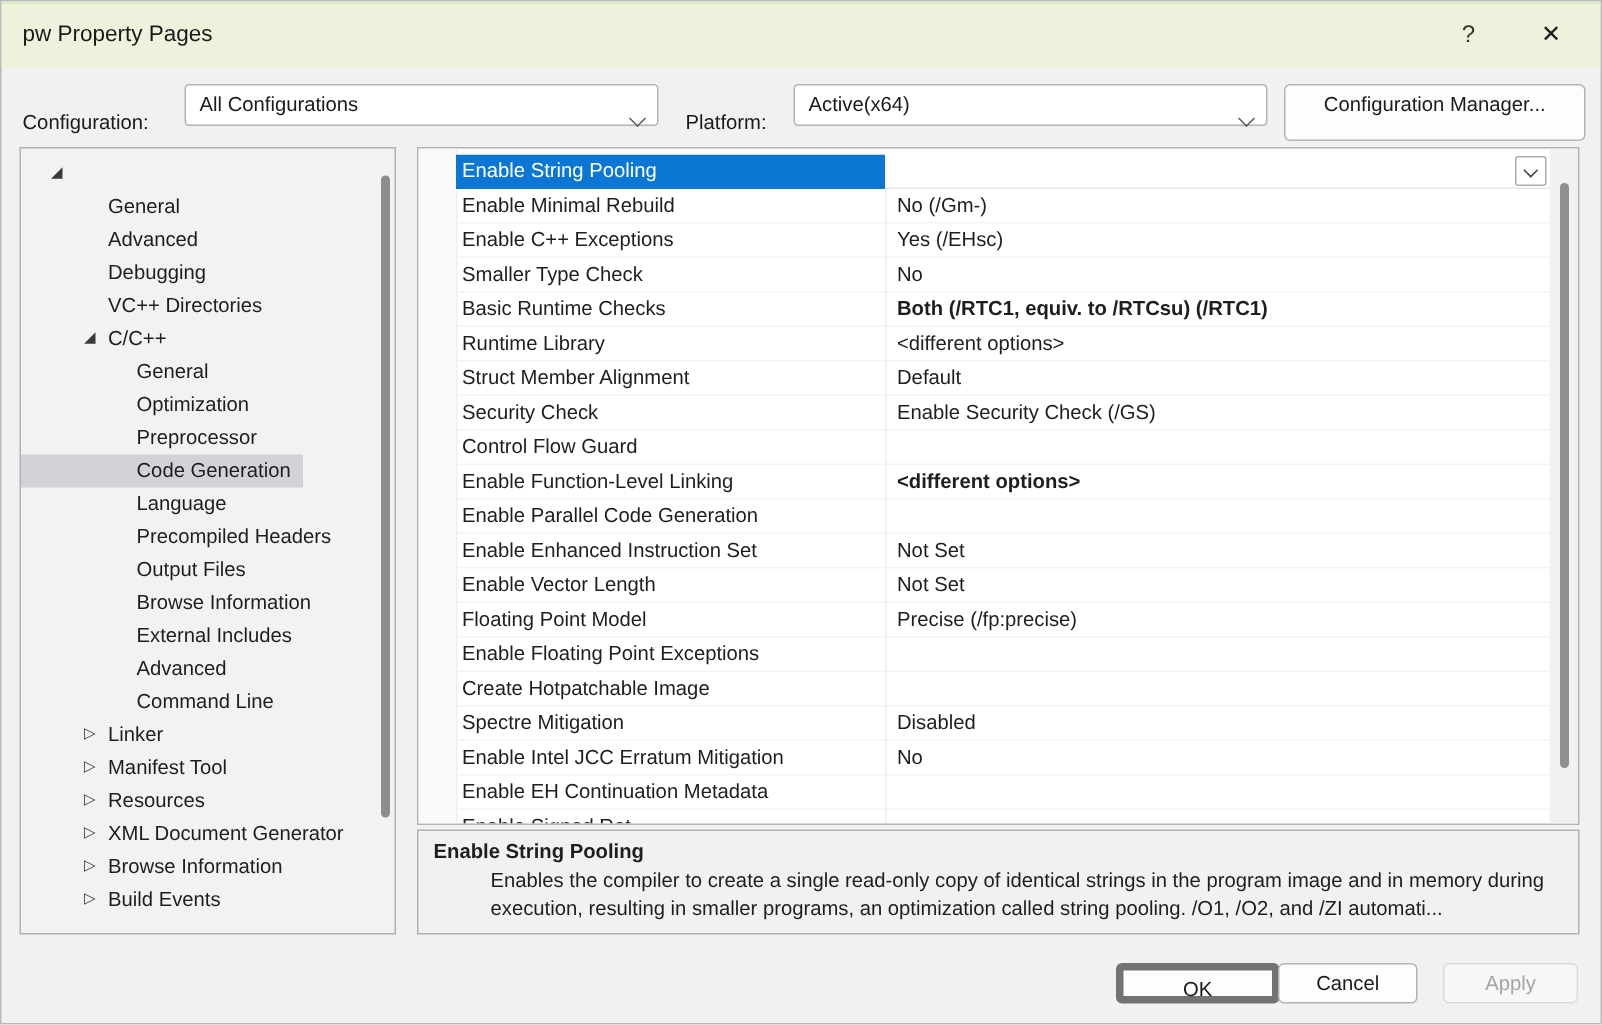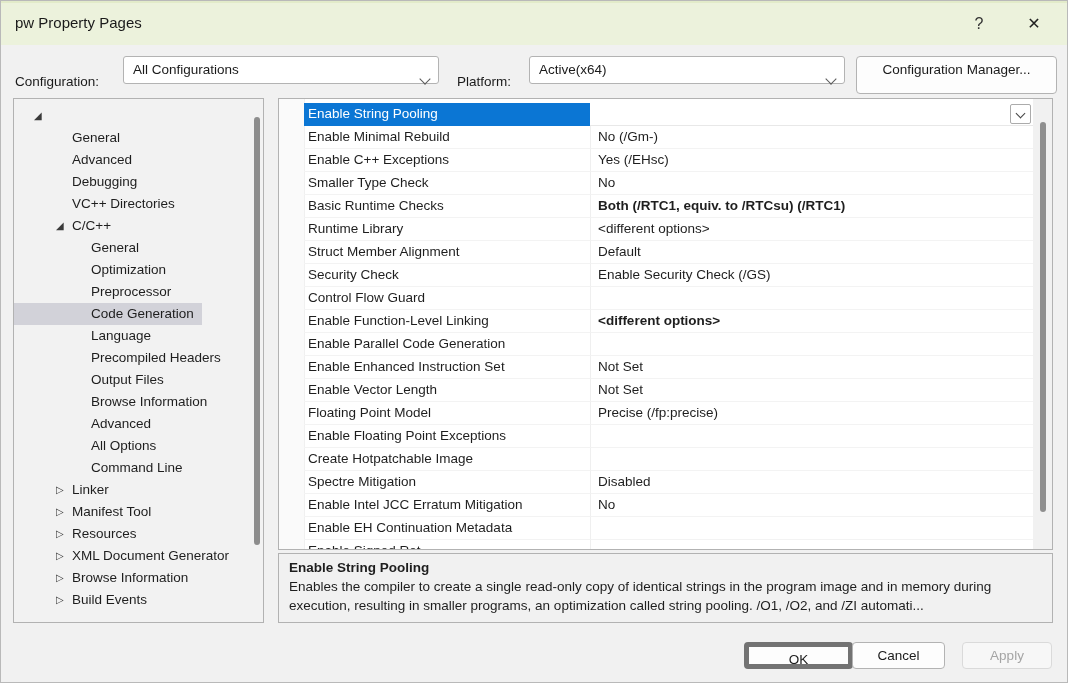--- a/index.html
+++ b/index.html
@@ -66,21 +66,21 @@
   .grid-row .bold{font-weight:bold;}
   .dd-btn{position:absolute;right:2px;top:1px;width:21px;height:20px;background:#fff;border:1px solid #ababab;
     border-radius:2px;box-sizing:border-box;}
   .dd-btn .chevron{position:absolute;left:6px;top:5px;width:6px;height:6px;border-color:#444;}
   
   .desc-panel{
     position:absolute;left:277px;top:552px;width:775px;height:70px;background:#f1f1f1;
     border:1px solid #b2b2b2;box-sizing:border-box;padding:6px 10px;overflow:hidden;
   }
   .desc-title{font-weight:bold;font-size:13.5px;margin-bottom:3px;}
-  .desc-body{font-size:13.5px;line-height:1.4;color:#1e1e1e;}
+  .desc-body{font-size:13.5px;line-height:1.4;color:#1e1e1e;margin-left:38px;}
   
   .ok-btn{left:743px;top:641px;width:109px;height:27px;line-height:25px;border:5px solid #737373;}
   .cancel-btn{left:851px;top:641px;width:93px;height:27px;line-height:25px;}
   .apply-btn{left:961px;top:641px;width:90px;height:27px;line-height:25px;background:#f7f7f7;
     border:1px solid #dadada;color:#a5a5a5;}
 </style>
 </head>
 <body>
 
 <div class="dialog">
@@ -112,22 +112,22 @@
         <div class="tree-item level1"><span class="tree-label">VC++ Directories</span></div>
         <div class="tree-item level1"><span class="arrow">◢</span><span class="tree-label">C/C++</span></div>
         <div class="tree-item level2"><span class="tree-label">General</span></div>
         <div class="tree-item level2"><span class="tree-label">Optimization</span></div>
         <div class="tree-item level2"><span class="tree-label">Preprocessor</span></div>
         <div class="tree-item level2 selected"><span class="tree-label">Code Generation</span></div>
         <div class="tree-item level2"><span class="tree-label">Language</span></div>
         <div class="tree-item level2"><span class="tree-label">Precompiled Headers</span></div>
         <div class="tree-item level2"><span class="tree-label">Output Files</span></div>
         <div class="tree-item level2"><span class="tree-label">Browse Information</span></div>
+        <div class="tree-item level2"><span class="tree-label">External Includes</span></div>
         <div class="tree-item level2"><span class="tree-label">Advanced</span></div>
-        <div class="tree-item level2"><span class="tree-label">All Options</span></div>
         <div class="tree-item level2"><span class="tree-label">Command Line</span></div>
         <div class="tree-item level1"><span class="arrow">▷</span><span class="tree-label">Linker</span></div>
         <div class="tree-item level1"><span class="arrow">▷</span><span class="tree-label">Manifest Tool</span></div>
         <div class="tree-item level1"><span class="arrow">▷</span><span class="tree-label">Resources</span></div>
         <div class="tree-item level1"><span class="arrow">▷</span><span class="tree-label">XML Document Generator</span></div>
         <div class="tree-item level1"><span class="arrow">▷</span><span class="tree-label">Browse Information</span></div>
         <div class="tree-item level1"><span class="arrow">▷</span><span class="tree-label">Build Events</span></div>
       </div>
     <div class="tree-scroll"></div>
   </div>

